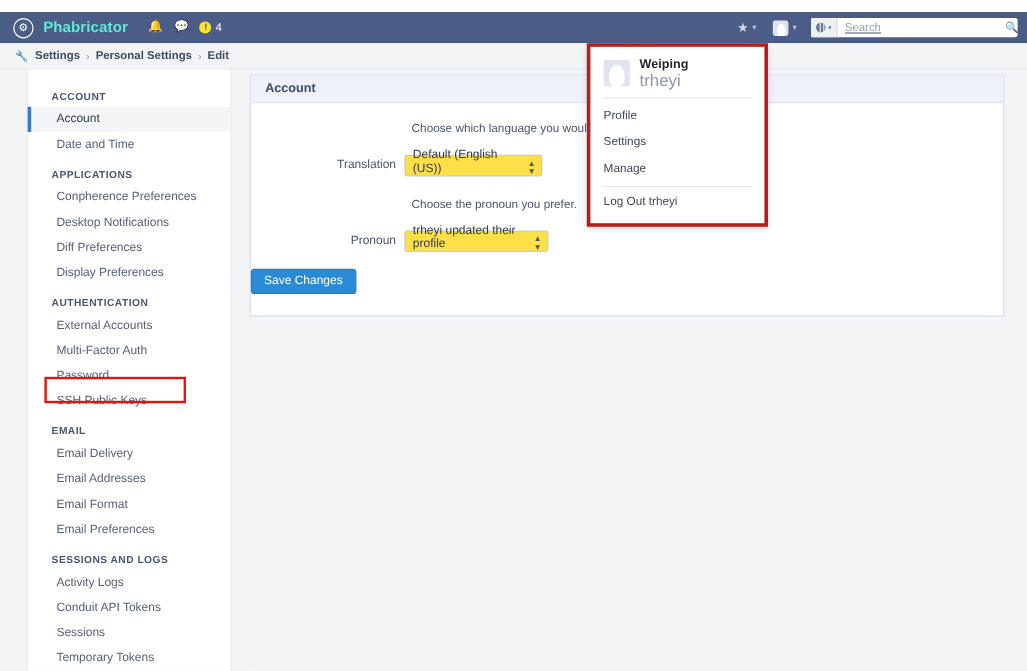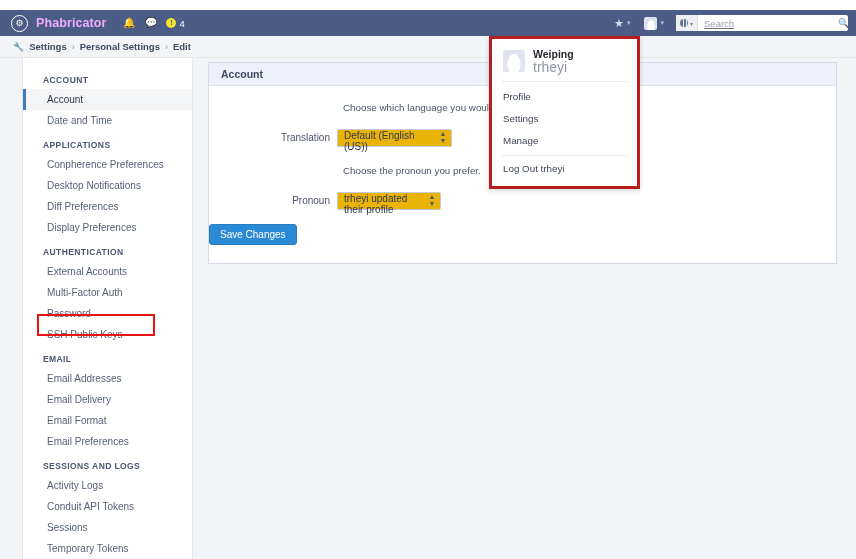--- a/index.html
+++ b/index.html
@@ -27,21 +27,21 @@
   }
   .nav-left { display: flex; align-items: center; padding-left: 11px; gap: 8px; }
   .logo-circle {
     width: 15px; height: 15px; border-radius: 50%;
     border: 1.6px solid #ffffff;
     display: flex; align-items: center; justify-content: center;
     flex: 0 0 auto;
   }
   .logo-gear { font-size: 9px; color: #ffffff; line-height: 1; }
   .brand {
-    color: #f0abfc; font-size: 12.5px; font-weight: bold; letter-spacing: .1px;
+    color: #5eead4; font-size: 12.5px; font-weight: bold; letter-spacing: .1px;
   }
   .nav-icons { display: flex; align-items: center; gap: 9px; margin-left: 9px; }
   .nav-icon { color: #9fabc6; font-size: 10px; line-height: 1; }
   .badge-wrap { display: flex; align-items: center; gap: 3px; }
   .badge-dot {
     width: 10px; height: 10px; border-radius: 50%;
     background: #f5e431; color: #4b5d87;
     font-size: 8px; font-weight: bold;
     display: flex; align-items: center; justify-content: center;
     line-height: 1;
@@ -153,22 +153,22 @@
     display: flex; align-items: flex-start; margin-bottom: 4px; margin-top: 16px;
   }
   .form-caption {
     font-size: 9.8px; color: #4a5468; margin-left: 134px; margin-bottom: 7px;
   }
   .form-label {
     width: 128px; text-align: right; font-size: 10px; color: #4a5468;
     padding-right: 7px; padding-top: 3px; box-sizing: border-box;
   }
   .select-ctl {
-    border: 1px solid #c4cada; border-radius: 2px; background: #eab308;
-    height: 18px; display: inline-flex; align-items: flex-start;
+    border: 1px solid #c4cada; border-radius: 2px; background: #fde047;
+    height: 18px; display: inline-flex; align-items: flex-end;
     padding: 0 6px; font-size: 10px; color: #2f3850;
     box-sizing: border-box; gap: 10px;
   }
   .select-arrows {
     font-size: 8px; color: #4b5568; line-height: 7px;
     display: flex; flex-direction: column; margin-left: auto;
   }
   .row-gap { height: 14px; }
   .save-row { display: flex; padding: 10px 20px 4px 0; }
   .btn-primary {
@@ -262,22 +262,22 @@
       <div class="side-item">Conpherence Preferences</div>
       <div class="side-item">Desktop Notifications</div>
       <div class="side-item">Diff Preferences</div>
       <div class="side-item">Display Preferences</div>
       <div class="side-head">AUTHENTICATION</div>
       <div class="side-item">External Accounts</div>
       <div class="side-item">Multi-Factor Auth</div>
       <div class="side-item">Password</div>
       <div class="side-item">SSH Public Keys</div>
       <div class="side-head">EMAIL</div>
+      <div class="side-item">Email Delivery</div>
       <div class="side-item">Email Addresses</div>
-      <div class="side-item">Email Delivery</div>
       <div class="side-item">Email Format</div>
       <div class="side-item">Email Preferences</div>
       <div class="side-head">SESSIONS AND LOGS</div>
       <div class="side-item">Activity Logs</div>
       <div class="side-item">Conduit API Tokens</div>
       <div class="side-item">Sessions</div>
       <div class="side-item">Temporary Tokens</div>
     </div>
 
   <div class="panel">
@@ -291,21 +291,21 @@
           <span>Default (English (US))</span>
           <span class="select-arrows">▴<br>▾</span>
         </div>
       </div>
 
       <div class="row-gap"></div>
 
       <div class="form-caption">Choose the pronoun you prefer.</div>
       <div class="form-row">
         <div class="form-label">Pronoun</div>
-        <div class="select-ctl" style="width:104px">
+        <div class="select-ctl" style="width:120px">
           <span>trheyi updated their profile</span>
           <span class="select-arrows">▴<br>▾</span>
         </div>
       </div>
 
       <div class="save-row">
         <button class="btn-primary">Save Changes</button>
       </div>
     </div>
   </div>

